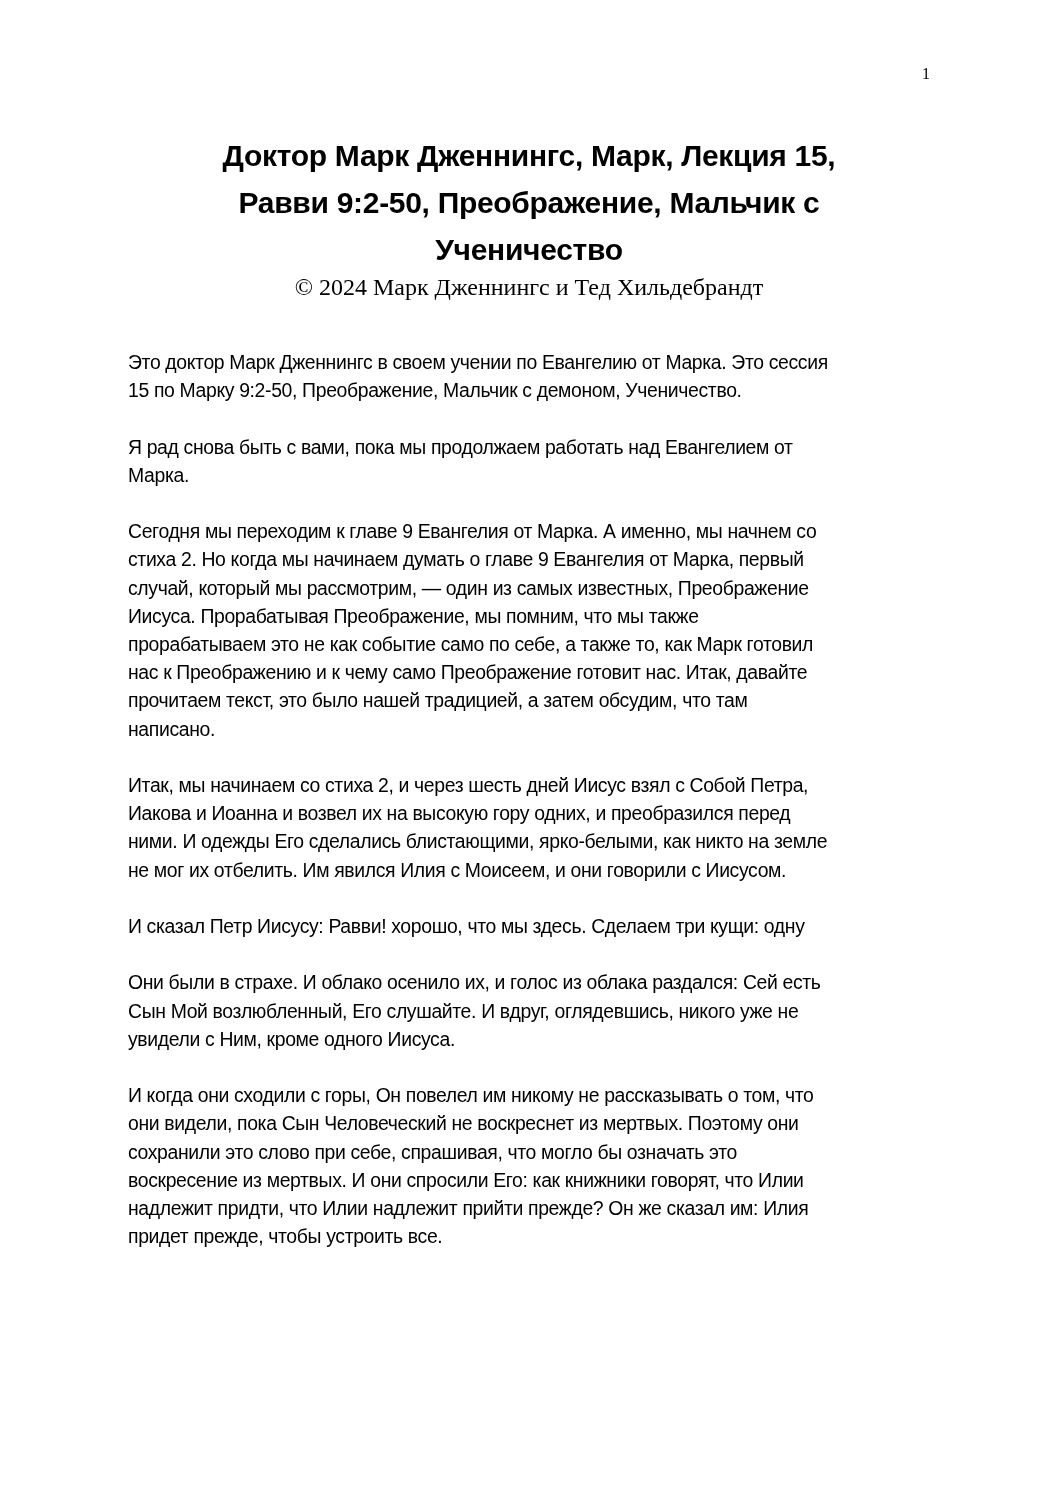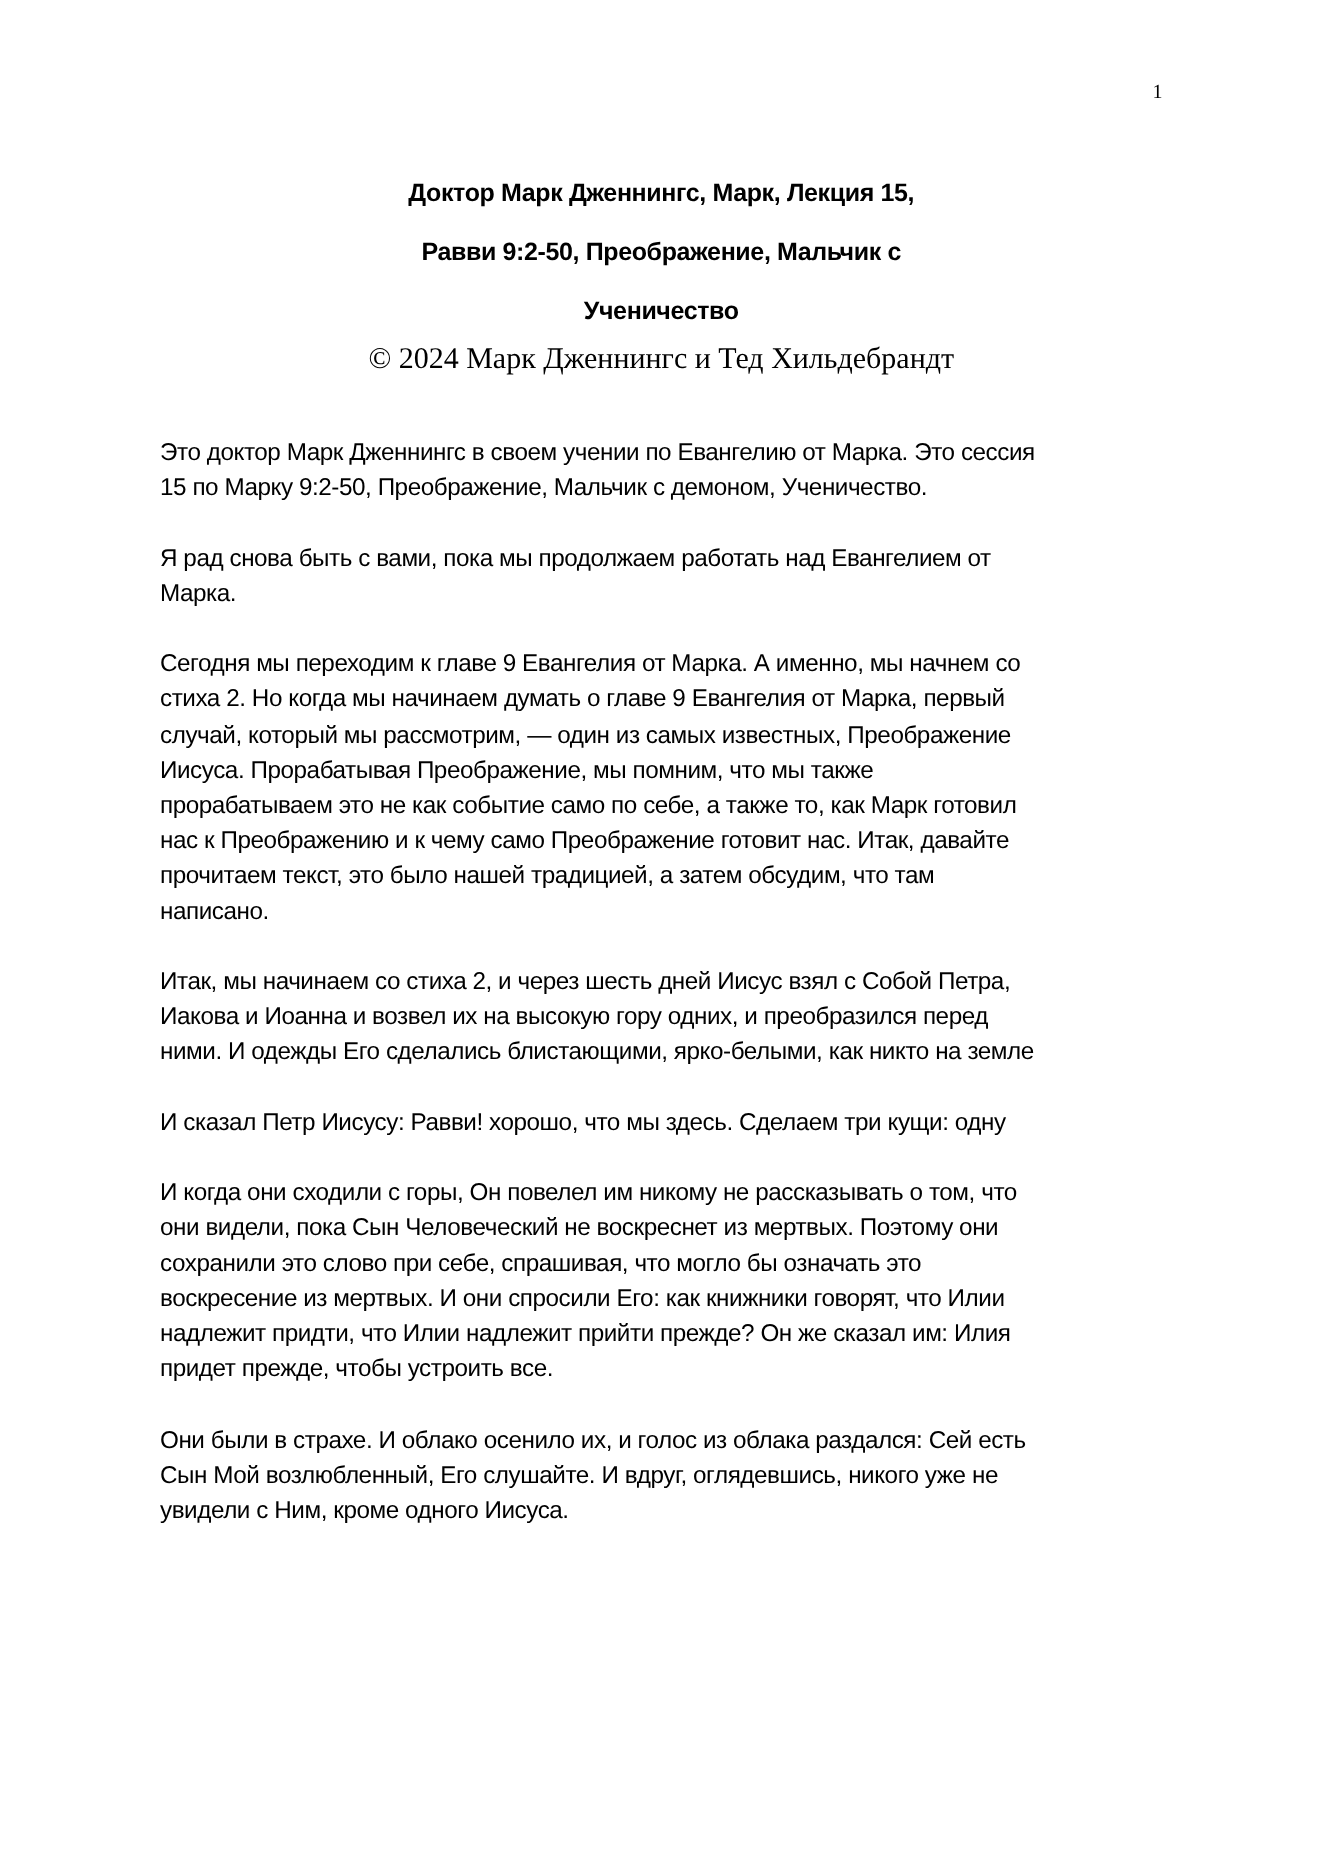--- a/index.html
+++ b/index.html
@@ -25,21 +25,21 @@
     .title-block {
       position: absolute;
       top: 132px;
       left: 100px;
       width: 858px;
       text-align: center;
     }
     .title-line {
       font-family: "Liberation Sans", sans-serif;
       font-weight: bold;
-      font-size: 20px;
+      font-size: 30px;
       line-height: 47px;
       letter-spacing: -0.3px;
       display: block;
     }
     .copyright {
       font-family: "Liberation Serif", serif;
       font-size: 24px;
       line-height: 26px;
       margin-top: 1px;
       display: block;
@@ -94,32 +94,33 @@
       <span class="line">Иисуса. Прорабатывая Преображение, мы помним, что мы также</span>
       <span class="line">прорабатываем это не как событие само по себе, а также то, как Марк готовил</span>
       <span class="line">нас к Преображению и к чему само Преображение готовит нас. Итак, давайте</span>
       <span class="line">прочитаем текст, это было нашей традицией, а затем обсудим, что там</span>
       <span class="line">написано.</span>
     </p>
     <p class="para">
       <span class="line">Итак, мы начинаем со стиха 2, и через шесть дней Иисус взял с Собой Петра,</span>
       <span class="line">Иакова и Иоанна и возвел их на высокую гору одних, и преобразился перед</span>
       <span class="line">ними. И одежды Его сделались блистающими, ярко-белыми, как никто на земле</span>
+      <span class="line">не мог их отбелить. Им явился Илия с Моисеем, и они говорили с Иисусом.</span>
     </p>
     <p class="para">
       <span class="line">И сказал Петр Иисусу: Равви! хорошо, что мы здесь. Сделаем три кущи: одну</span>
+    </p>
+    <p class="para">
+      <span class="line">Они были в страхе. И облако осенило их, и голос из облака раздался: Сей есть</span>
+      <span class="line">Сын Мой возлюбленный, Его слушайте. И вдруг, оглядевшись, никого уже не</span>
+      <span class="line">увидели с Ним, кроме одного Иисуса.</span>
     </p>
     <p class="para">
       <span class="line">И когда они сходили с горы, Он повелел им никому не рассказывать о том, что</span>
       <span class="line">они видели, пока Сын Человеческий не воскреснет из мертвых. Поэтому они</span>
       <span class="line">сохранили это слово при себе, спрашивая, что могло бы означать это</span>
       <span class="line">воскресение из мертвых. И они спросили Его: как книжники говорят, что Илии</span>
       <span class="line">надлежит придти, что Илии надлежит прийти прежде? Он же сказал им: Илия</span>
       <span class="line">придет прежде, чтобы устроить все.</span>
     </p>
-    <p class="para">
-      <span class="line">Они были в страхе. И облако осенило их, и голос из облака раздался: Сей есть</span>
-      <span class="line">Сын Мой возлюбленный, Его слушайте. И вдруг, оглядевшись, никого уже не</span>
-      <span class="line">увидели с Ним, кроме одного Иисуса.</span>
-    </p>
   </main>
 
 </div>
 
 </body></html>

